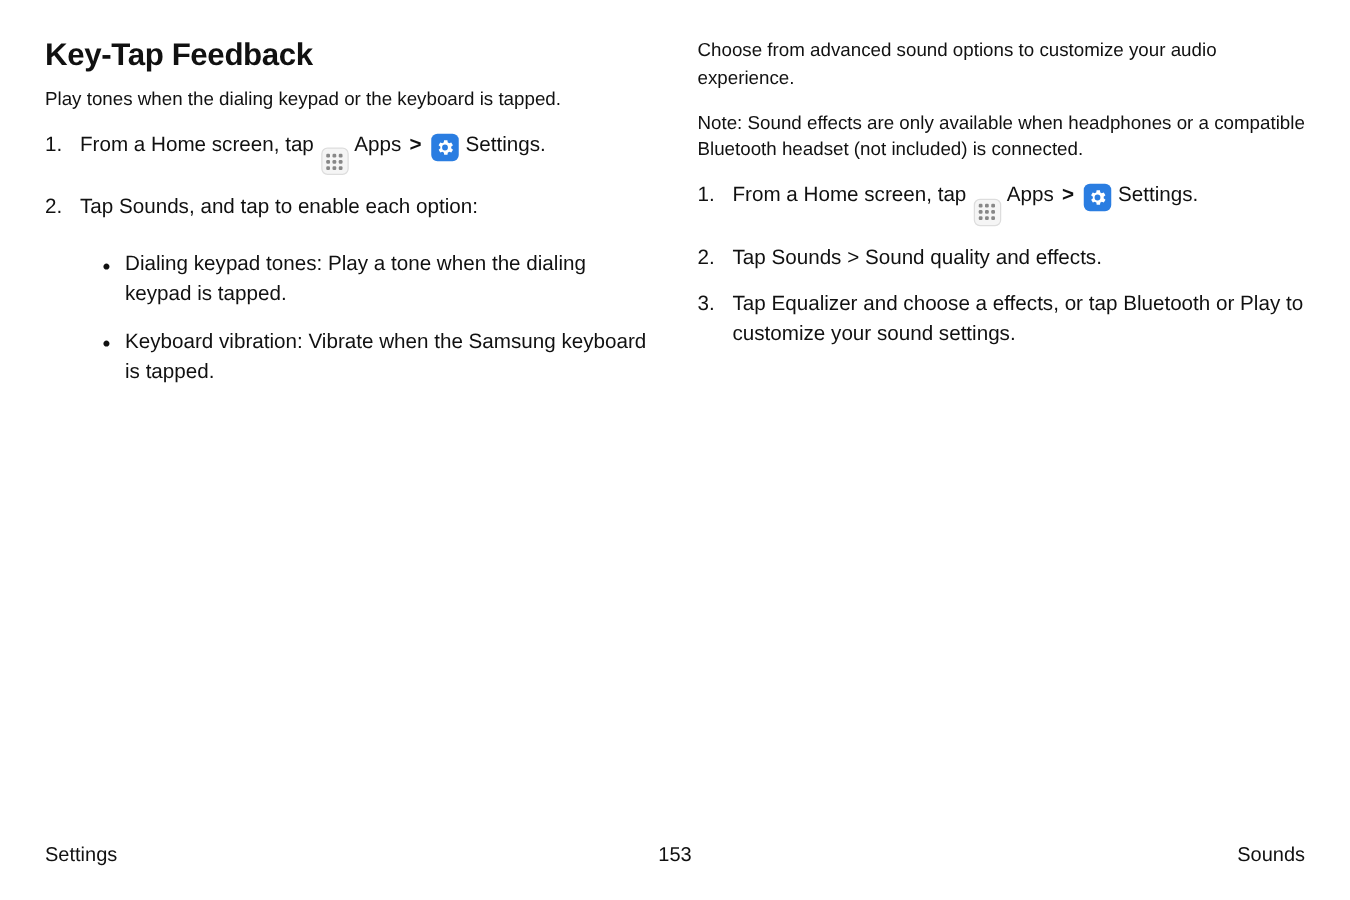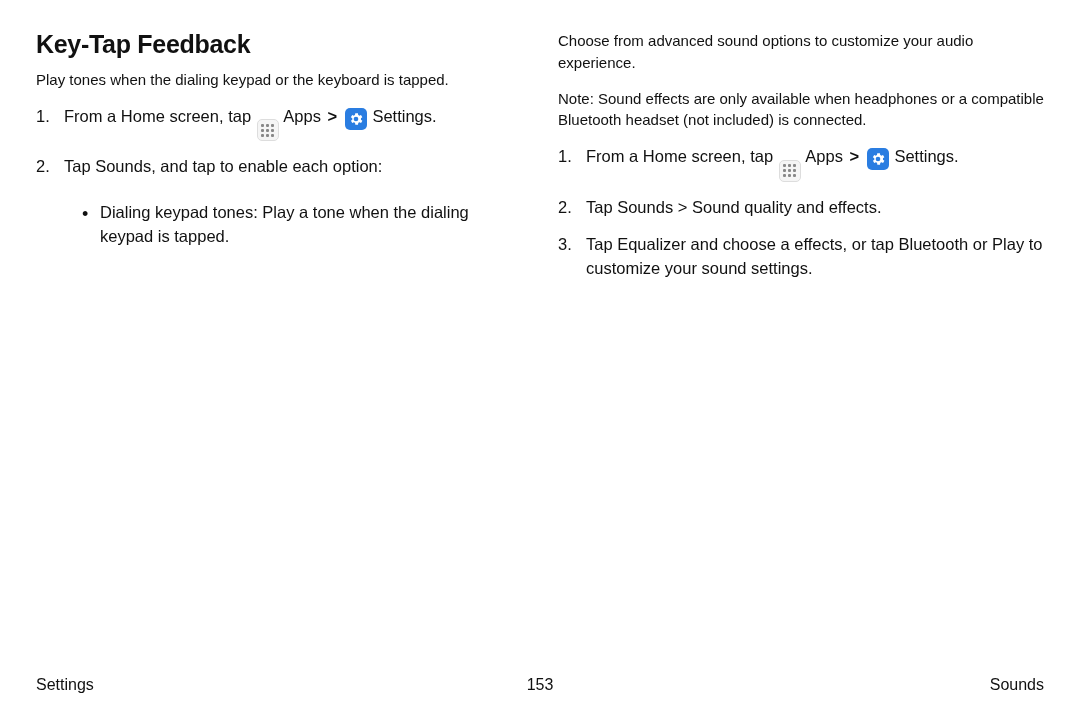--- a/index.html
+++ b/index.html
@@ -61,20 +61,21 @@
             <svg class="gear-svg" viewBox="0 0 24 24">
               <path fill="#fff" d="M19.4 13a7.5 7.5 0 0 0 .1-1 7.5 7.5 0 0 0-.1-1l2.1-1.6-2-3.4-2.5 1a7.6 7.6 0 0 0-1.7-1l-.4-2.6h-4l-.4 2.6a7.6 7.6 0 0 0-1.7 1l-2.5-1-2 3.4L6.5 11a7.5 7.5 0 0 0-.1 1 7.5 7.5 0 0 0 .1 1l-2.1 1.6 2 3.4 2.5-1a7.6 7.6 0 0 0 1.7 1l.4 2.6h4l.4-2.6a7.6 7.6 0 0 0 1.7-1l2.5 1 2-3.4Zm-7.4 2.5A3.5 3.5 0 1 1 15.5 12 3.5 3.5 0 0 1 12 15.5Z"></path>
             </svg>
           </span>
           <span class="bold">Settings</span><span>.</span>
         </li>
         <li>
           <span>Tap </span><span class="bold">Sounds</span><span>, and tap to enable each option:</span>
           <ul>
             <li><span class="bold">Dialing keypad tones</span><span>: Play a tone when the dialing keypad is tapped.</span></li>
+            <li><span class="bold">Keyboard vibration</span><span>: Vibrate when the Samsung keyboard is tapped.</span></li>
           </ul>
         </li>
       </ol>
     </div>
 
     <div class="col">
       <p>Choose from advanced sound options to customize your audio experience.</p>
       <p><span class="bold">Note</span><span>: Sound effects are only available when headphones or a compatible Bluetooth headset (not included) is connected.</span></p>
       <ol>
         <li>

